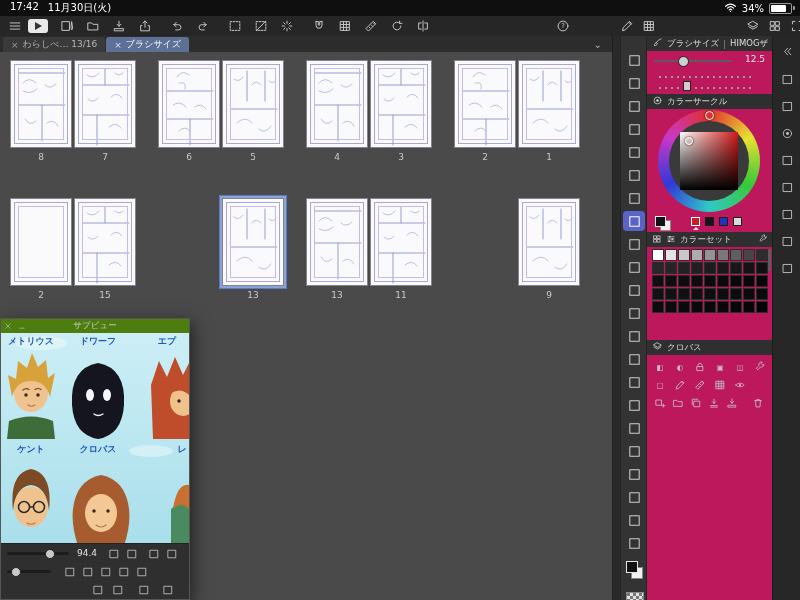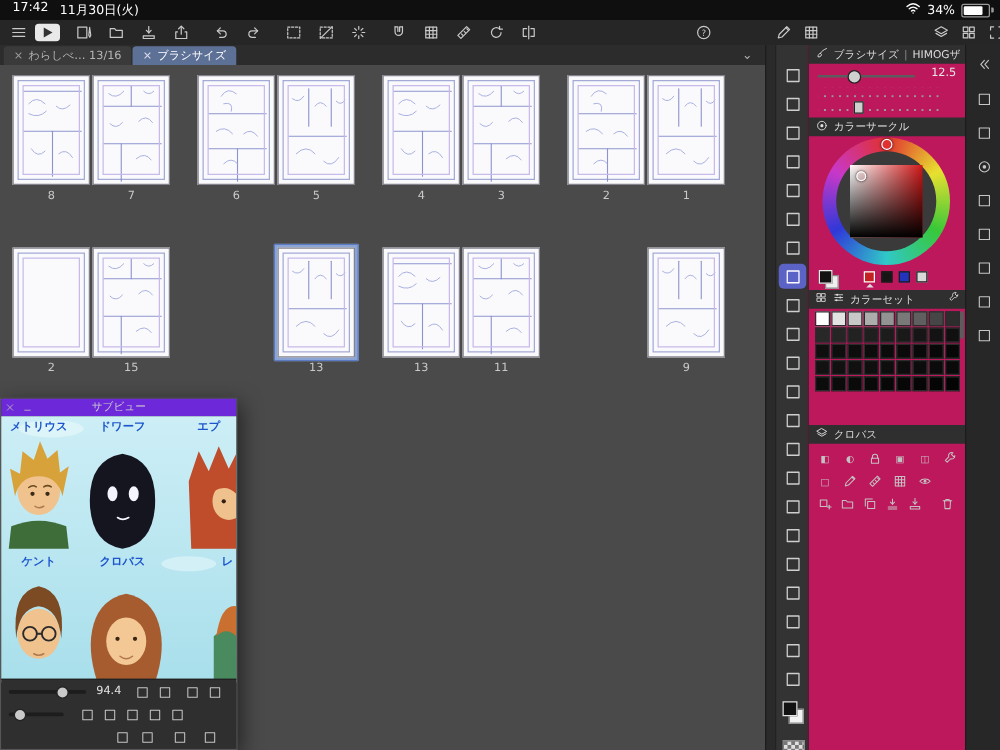--- a/index.html
+++ b/index.html
@@ -75,21 +75,21 @@
   .sw{position:absolute;width:12px;height:12px;box-sizing:border-box;border:0.5px solid #2c2c2c;}
   .swbar{position:absolute;right:2px;top:213px;width:3px;height:22px;background:#5c5c5c;border-radius:2px;}
   .lrow{position:absolute;left:0;width:126px;height:17px;}
   .lbtn{position:absolute;top:0;width:18px;height:17px;display:flex;align-items:center;justify-content:center;color:#c2c2c2;font-size:10px;}
   
   .dock{position:absolute;left:772px;top:36px;width:28px;height:564px;background:#272727;border-left:1px solid #1c1c1c;}
   .dock-btn{position:absolute;left:5px;width:18px;height:18px;display:flex;align-items:center;justify-content:center;color:#c6c6c6;}
   
   .subview{position:absolute;left:0;top:318px;width:190px;height:282px;background:#2f2f2f;border:1px solid #565656;
            box-shadow:3px 5px 16px rgba(0,0,0,.55);box-sizing:border-box;}
-  .sv-title{position:relative;height:14px;background:#6d28d9;display:flex;align-items:center;font-size:8.5px;color:#ccc;}
+  .sv-title{position:relative;height:14px;background:#4d7c0f;display:flex;align-items:center;font-size:8.5px;color:#ccc;}
   .sv-tbtn{width:14px;height:14px;display:flex;align-items:center;justify-content:center;color:#bbb;}
   .sv-name{position:absolute;left:0;right:0;text-align:center;pointer-events:none;}
   .sv-content{position:absolute;left:0;top:14px;width:188px;height:213px;overflow:hidden;
               background:linear-gradient(#cdeef6,#a8dfeb);}
   .sv-label{position:absolute;font-size:9px;font-weight:bold;color:#1c55cc;transform:translateX(-50%);white-space:nowrap;}
   .sv-controls{position:absolute;left:0;bottom:0;width:188px;height:55px;background:#2f2f2f;border-top:1px solid #222;}
   .svrow{position:absolute;left:0;width:188px;height:17px;}
   .svbtn{position:absolute;top:0;width:17px;height:17px;display:flex;align-items:center;justify-content:center;color:#c6c6c6;}
   .mslider{position:absolute;top:7px;height:3px;background:#1d1d1d;border-radius:2px;}
   .mslider .knob{position:absolute;top:-3px;width:8px;height:8px;border-radius:50%;background:#c9c9c9;border:1px solid #222;}

